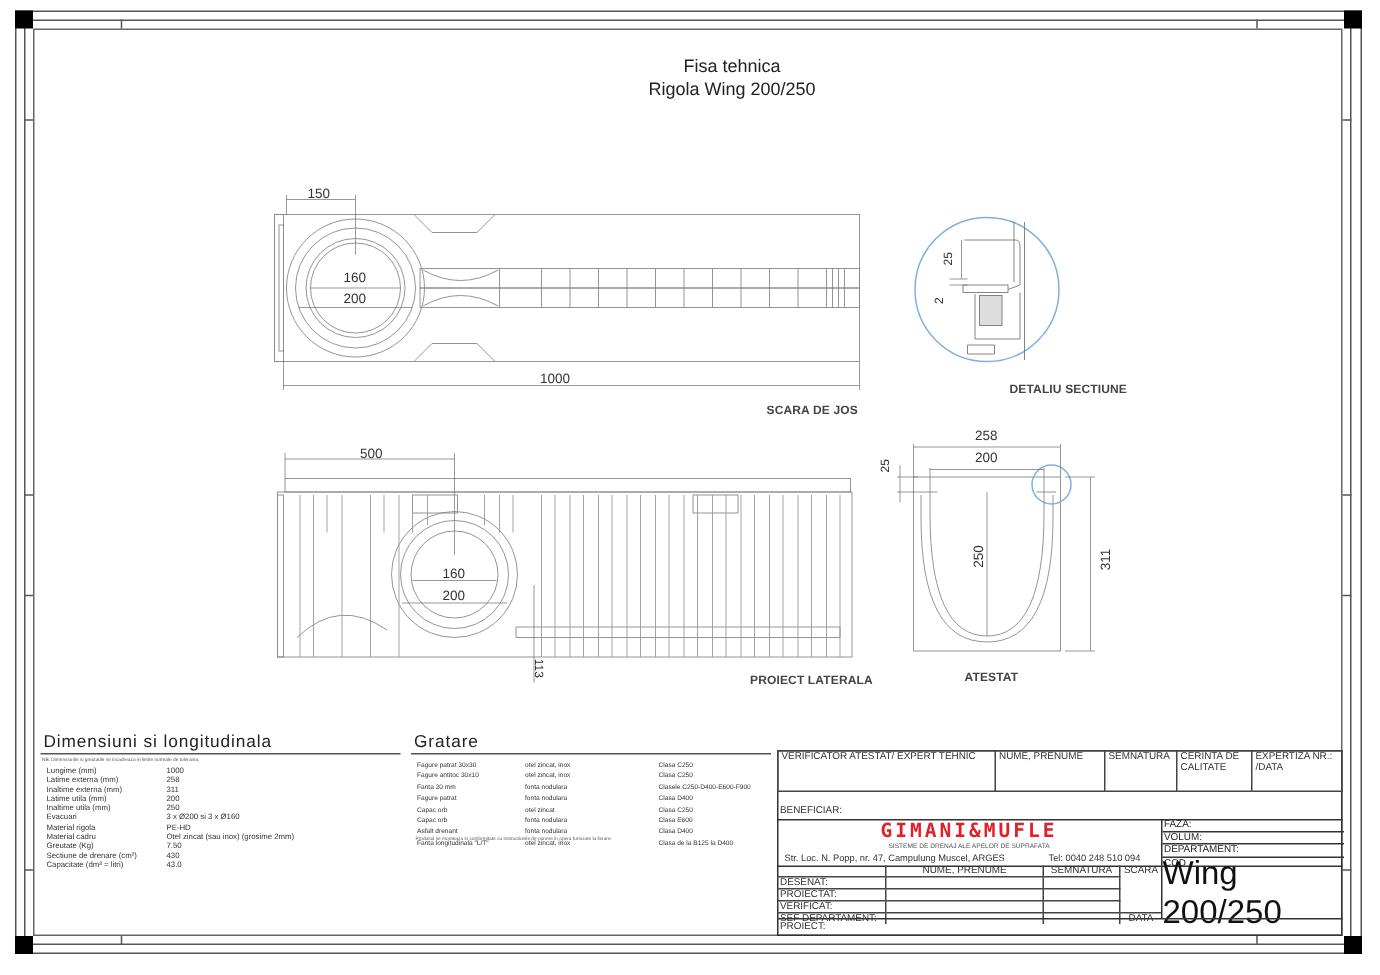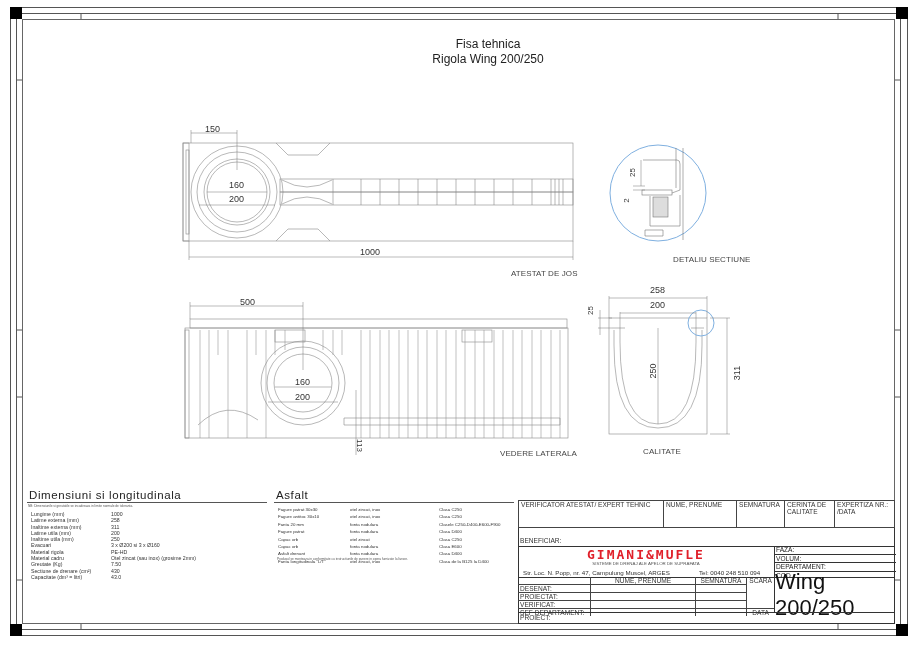--- a/index.html
+++ b/index.html
@@ -4,21 +4,21 @@
 <style>
   html,body{margin:0;padding:0;background:#fff;}
   body{width:920px;height:650px;position:relative;overflow:hidden;font-family:"Liberation Sans",sans-serif;color:#222;}
   .abs{position:absolute;}
   .frame-outer{left:10px;top:7px;width:898px;height:629px;border:1px solid #555;box-sizing:border-box;}
   .frame-mid{left:16px;top:13px;width:885px;height:617px;border:1px solid #555;box-sizing:border-box;}
   .frame-inner{left:22px;top:19px;width:873px;height:605px;border:1px solid #666;box-sizing:border-box;}
   .corner{width:12px;height:12px;background:#000;}
   .title{left:0;width:920px;text-align:center;font-size:12px;line-height:15px;}
   .dim{font-size:9px;color:#333;}
-  .lbl{font-size:8px;color:#444;letter-spacing:0.1px;}
+  .lbl{font-size:8px;color:#444;letter-spacing:0.1px;font-weight:bold;}
   svg{position:absolute;overflow:visible;}
   .sec-h{font-size:11.5px;letter-spacing:0.6px;color:#222;}
   .spec td{font-size:5.2px;padding:0 0 0 0;line-height:6.3px;color:#333;white-space:nowrap;}
   .grt td{font-size:4.4px;line-height:5.4px;color:#333;white-space:nowrap;}
   .tb{border-collapse:collapse;}
   .tb td{border:1px solid #444;font-size:6.6px;line-height:7px;padding:0 2px;vertical-align:top;color:#333;}
   .note{font-size:3.2px;color:#555;}
 </style>
 </head>
 <body>
@@ -91,21 +91,21 @@
     <line x1="199" y1="205" x2="275" y2="205"></line>
     <line x1="189" y1="241" x2="189" y2="260"></line>
       <line x1="573" y1="241" x2="573" y2="260"></line>
     <line x1="189" y1="257" x2="573" y2="257"></line>
   </g>
 </svg>
 <div class="abs dim" style="left:205px;top:124px">150</div>
 <div class="abs dim" style="left:229px;top:180px">160</div>
 <div class="abs dim" style="left:229px;top:194px">200</div>
 <div class="abs dim" style="left:360px;top:247px">1000</div>
-<div class="abs lbl" style="left:511px;top:269px">ATESTAT DE JOS</div>
+<div class="abs lbl" style="left:511px;top:269px">SCARA DE JOS</div>
 
 <svg width="920" height="650" style="left:0;top:0">
   <circle cx="658" cy="193" r="48" fill="none" stroke="#7fb0e0" stroke-width="1"></circle>
   <g stroke="#777" stroke-width="0.6" fill="none">
     <path d="M643 160 H677 Q680 160 680 164 V190 L672 193"></path>
     <path d="M676 160 V188"></path>
     <rect x="642" y="190" width="30" height="5"></rect>
     <rect x="653" y="197" width="15" height="20" fill="#ddd"></rect>
     <path d="M650 196 V226 H680 V195"></path>
     <path d="M645 230 H663 V236 H645 Z"></path>
@@ -177,21 +177,21 @@
     <line x1="190" y1="306" x2="303" y2="306"></line>
     <line x1="275" y1="387" x2="331" y2="387"></line>
     <line x1="268" y1="402" x2="338" y2="402"></line>
     <line x1="356" y1="390" x2="356" y2="455"></line>
   </g>
 </svg>
 <div class="abs dim" style="left:240px;top:297px">500</div>
 <div class="abs dim" style="left:295px;top:377px">160</div>
 <div class="abs dim" style="left:295px;top:392px">200</div>
 <div class="abs dim" style="left:353px;top:441px;transform:rotate(90deg);font-size:8px">113</div>
-<div class="abs lbl" style="left:500px;top:449px">VEDERE LATERALA</div>
+<div class="abs lbl" style="left:500px;top:449px">PROIECT LATERALA</div>
 
 <svg width="920" height="650" style="left:0;top:0">
   <g stroke="#888" stroke-width="0.6" fill="none">
     <rect x="609" y="318" width="98" height="116"></rect>
     <path d="M612 328 H620 V342 Q620 424 658 424 Q696 424 696 342 V328 H704"></path>
     <path d="M614 330 V345 Q614 428 658 428 Q702 428 702 345 V330"></path>
     <path d="M620 328 H625 M691 328 H696"></path>
   </g>
   <circle cx="701" cy="323" r="13" fill="none" stroke="#7fb0e0" stroke-width="1"></circle>
   <g stroke="#777" stroke-width="0.5">
@@ -208,21 +208,21 @@
     <line x1="710" y1="318" x2="730" y2="318"></line>
       <line x1="710" y1="434" x2="730" y2="434"></line>
     <line x1="727" y1="318" x2="727" y2="434"></line>
   </g>
 </svg>
 <div class="abs dim" style="left:650px;top:285px">258</div>
 <div class="abs dim" style="left:650px;top:300px">200</div>
 <div class="abs dim" style="left:586px;top:306px;transform:rotate(-90deg);font-size:8px">25</div>
 <div class="abs dim" style="left:645px;top:366px;transform:rotate(-90deg)">250</div>
 <div class="abs dim" style="left:730px;top:368px;transform:rotate(-90deg)">311</div>
-<div class="abs lbl" style="left:643px;top:447px">CALITATE</div>
+<div class="abs lbl" style="left:643px;top:447px">ATESTAT</div>
 
 <div class="abs sec-h" style="left:29px;top:489px">Dimensiuni si longitudinala</div>
 <div class="abs" style="left:27px;top:502px;width:240px;border-top:1px solid #555"></div>
 <div class="abs note" style="left:28px;top:504px">NB: Dimensiunile si greutatile se incadreaza in limite normale de toleranta.</div>
 <table class="abs spec" style="left:31px;top:511px;border-collapse:collapse">
   <tbody>
     <tr>
         <td style="width:80px">Lungime (mm)</td>
         <td>1000</td>
       </tr>
@@ -262,21 +262,21 @@
         <td>Sectiune de drenare (cm²)</td>
         <td>430</td>
       </tr>
     <tr>
         <td>Capacitate (dm³ = litri)</td>
         <td>43.0</td>
       </tr>
   </tbody>
 </table>
 
-<div class="abs sec-h" style="left:276px;top:489px">Asfalt</div>
+<div class="abs sec-h" style="left:276px;top:489px">Gratare</div>
 <div class="abs" style="left:274px;top:502px;width:240px;border-top:1px solid #555"></div>
 <table class="abs grt" style="left:277px;top:506px;border-collapse:collapse">
   <tbody>
     <tr>
         <td style="width:70px">Fagure patrat 30x30</td>
         <td style="width:87px">otel zincat, inox</td>
         <td>Clasa C250</td>
       </tr>
     <tr>
         <td>Fagure antitoc 30x10</td>

